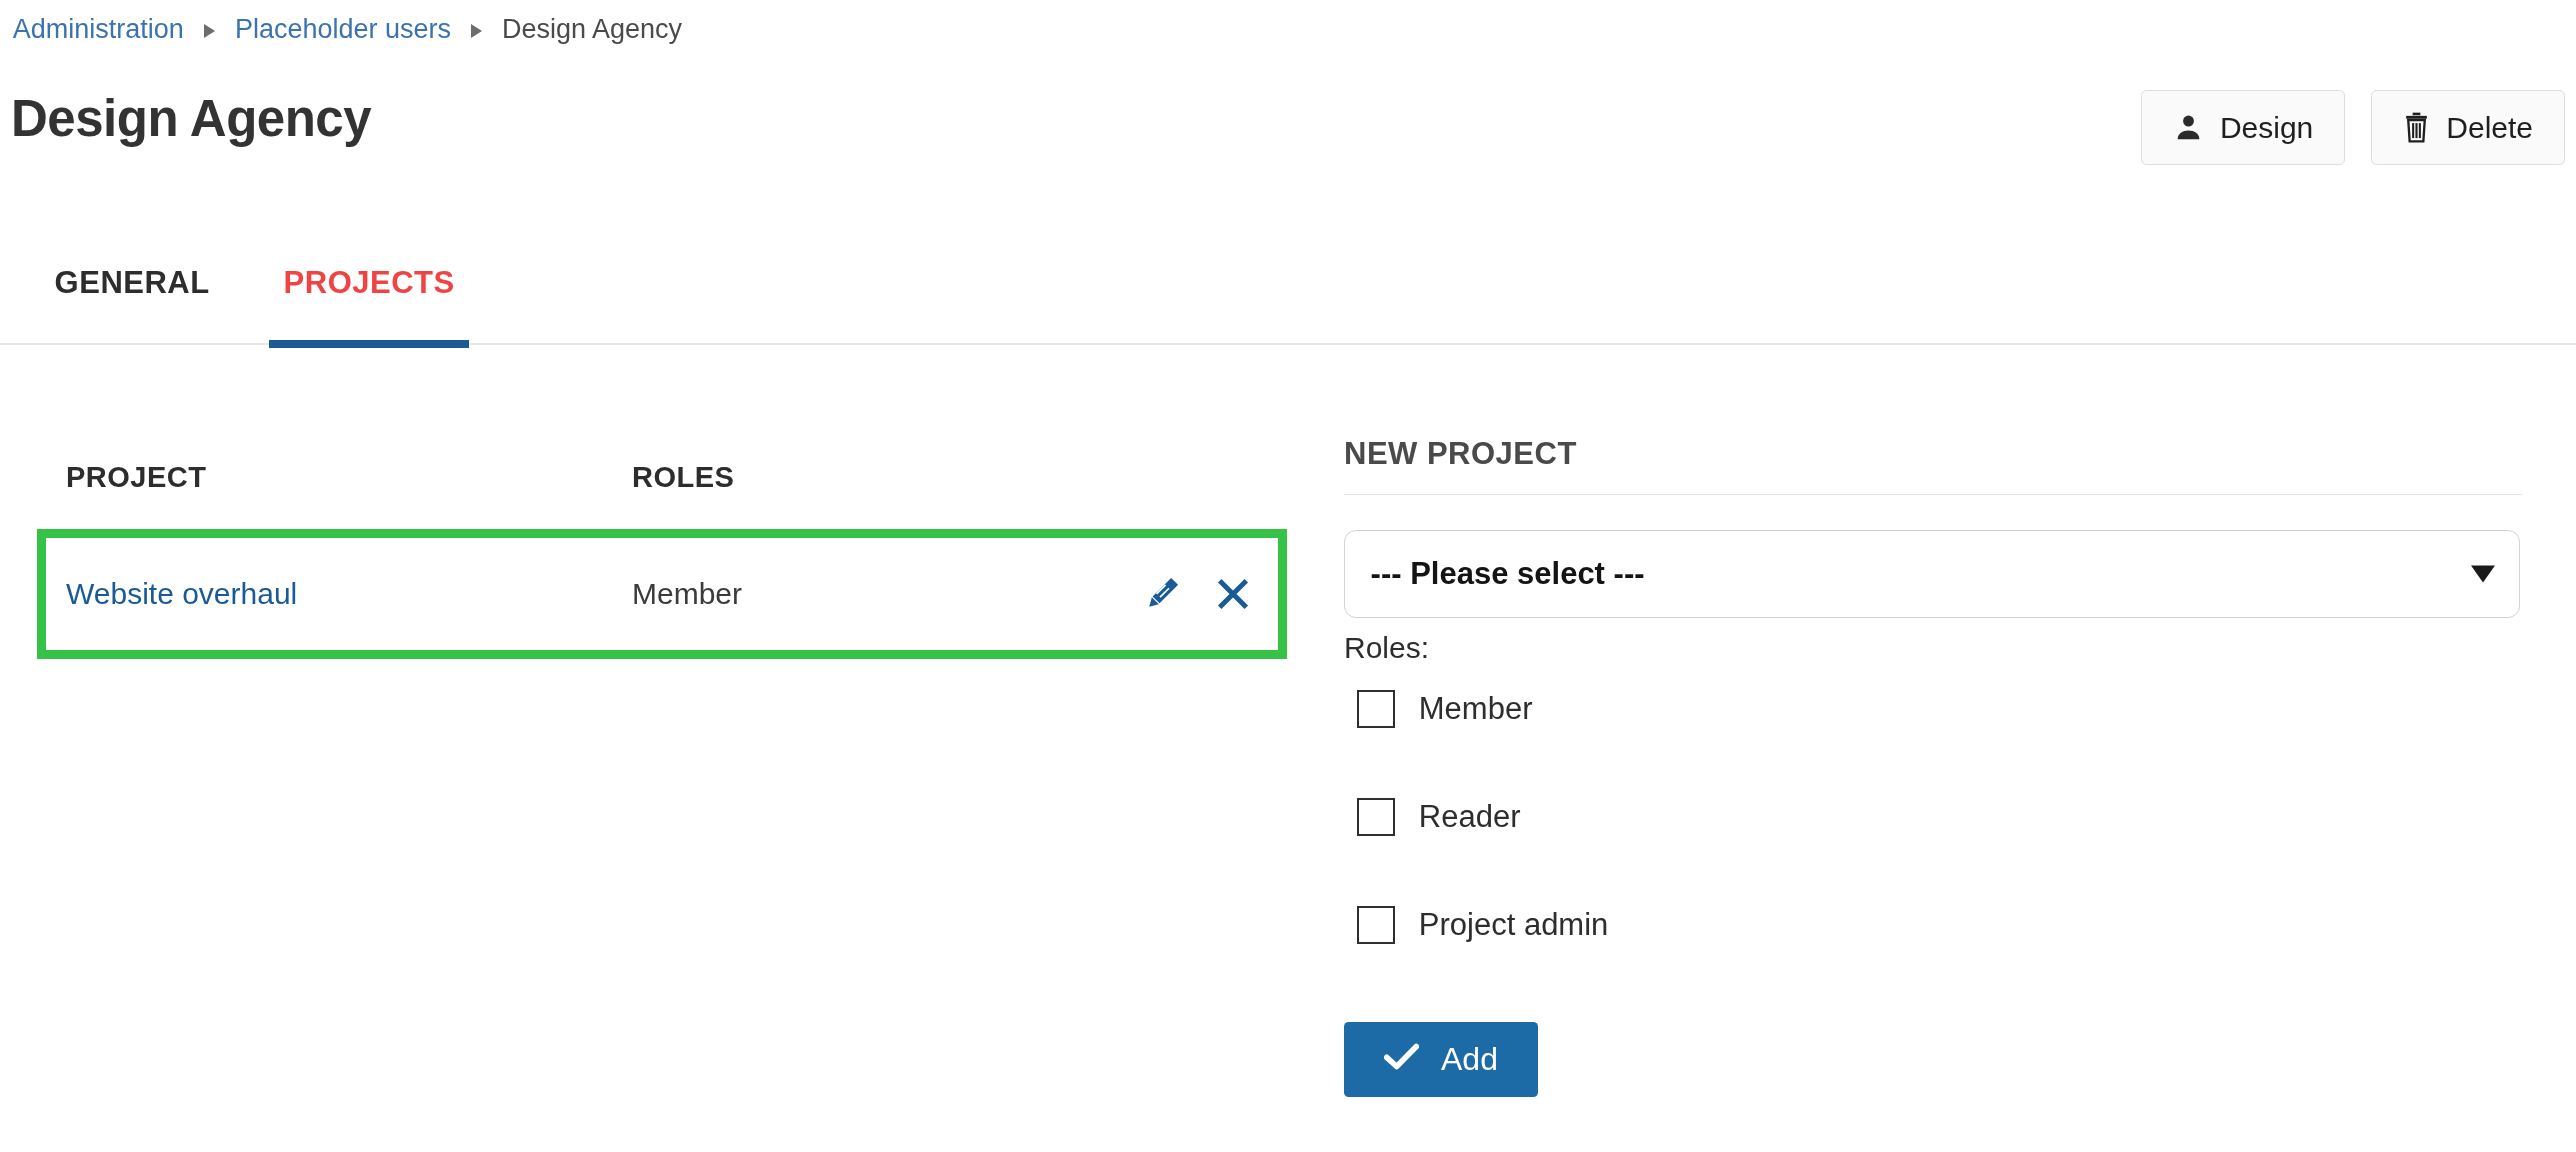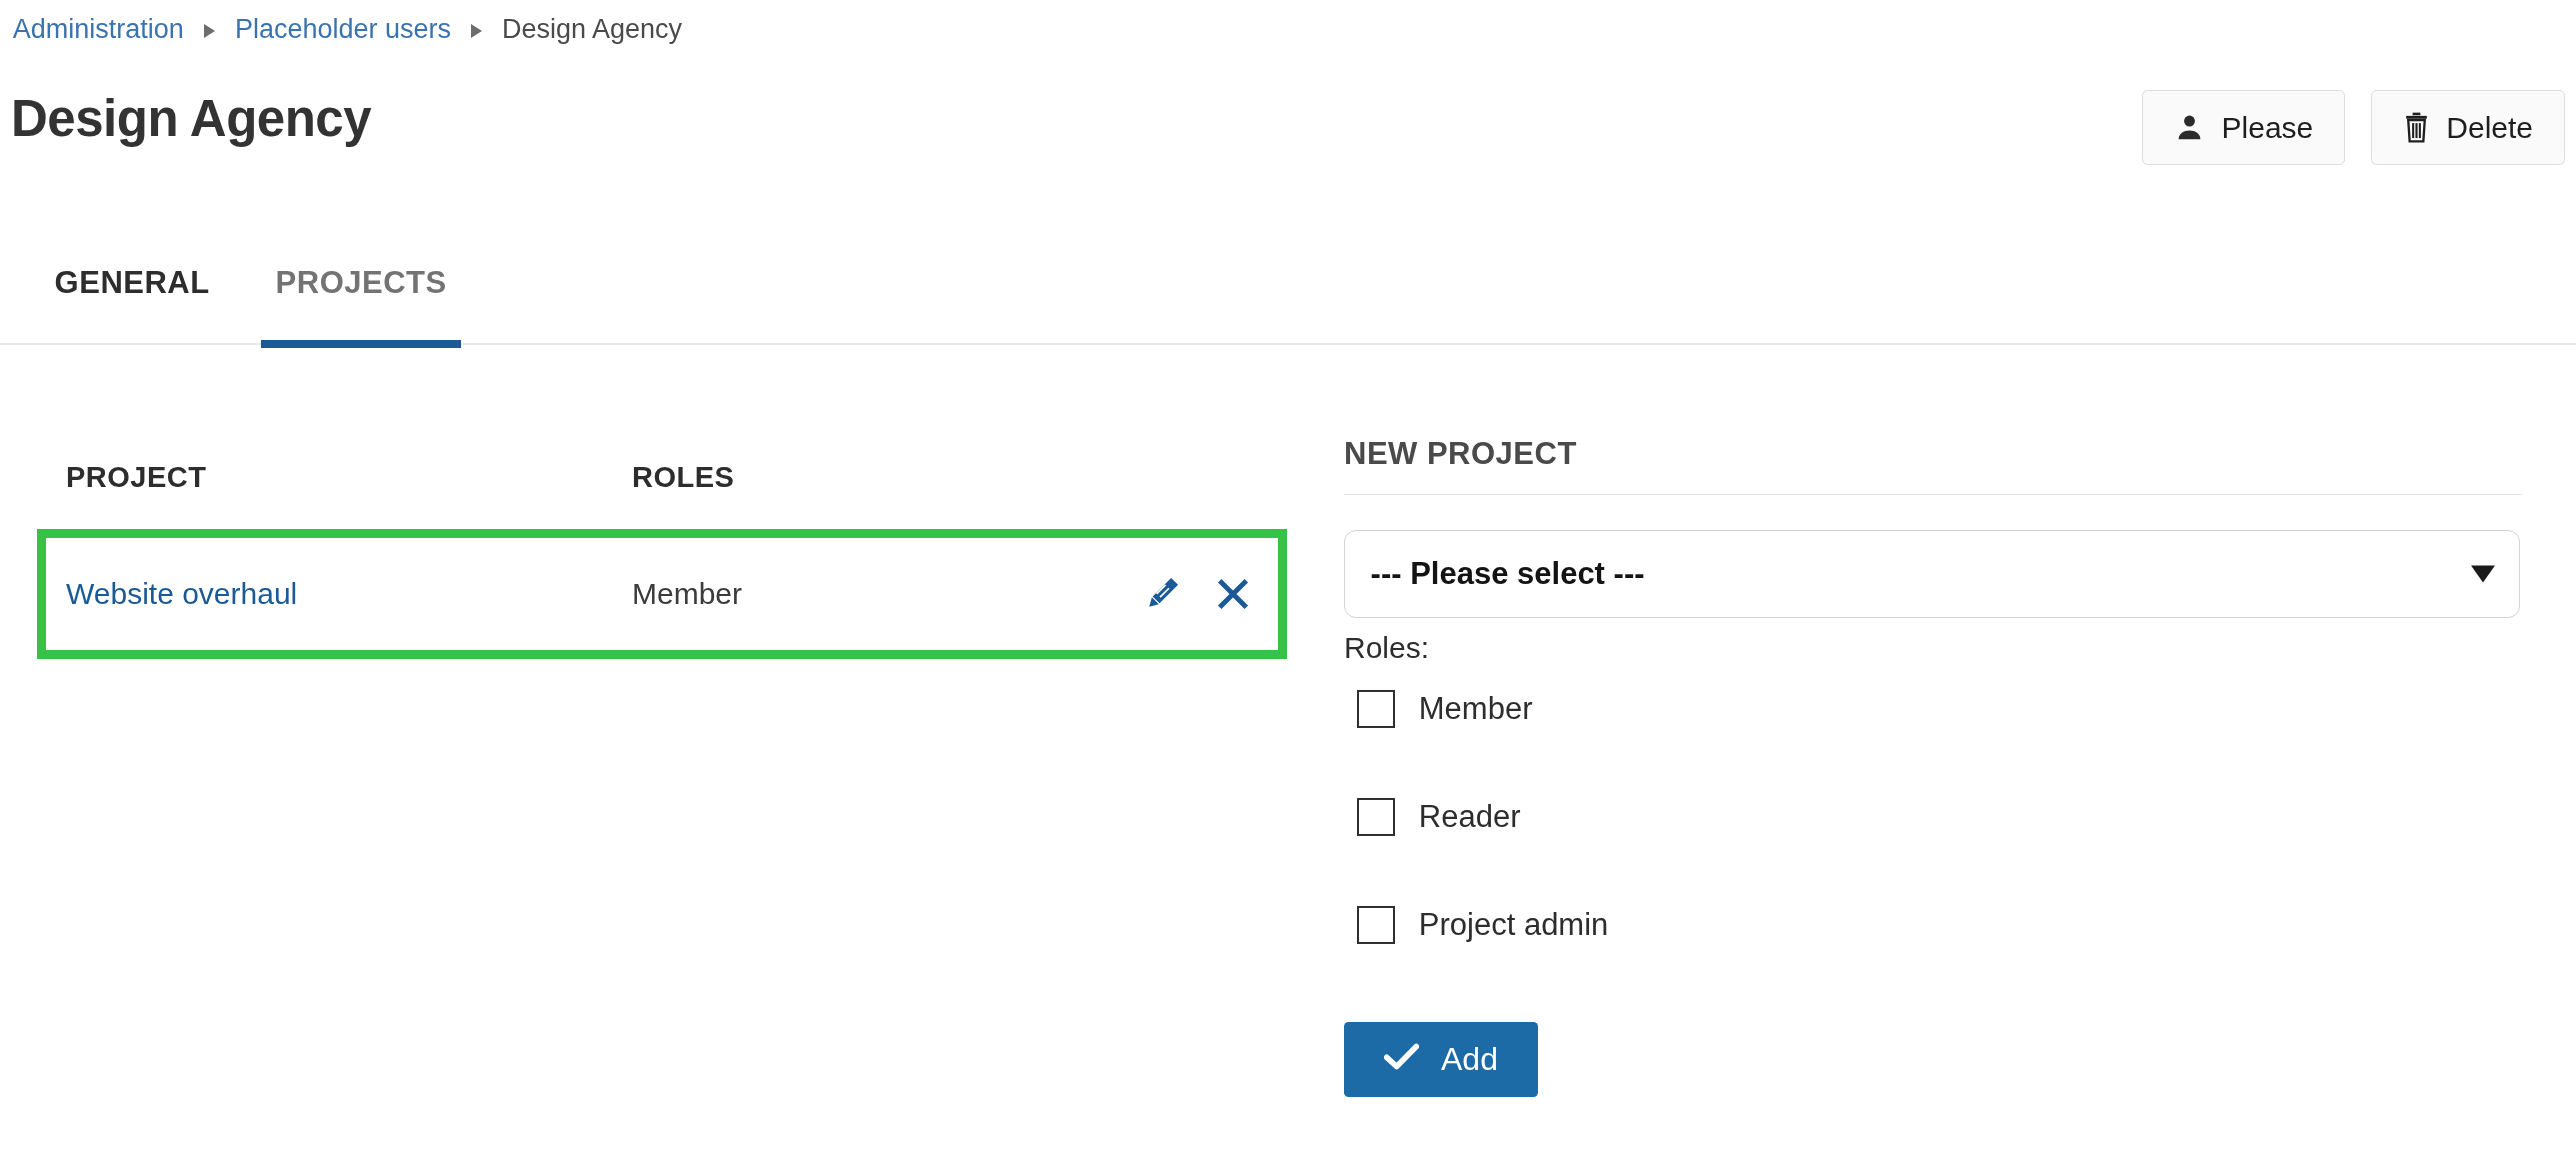--- a/index.html
+++ b/index.html
@@ -104,21 +104,21 @@
     padding: 0 14.6px;
     font-size: 31px;
     font-weight: bold;
     letter-spacing: 0.5px;
     cursor: pointer;
     background: transparent;
     border: none;
     font-family: "Liberation Sans", sans-serif;
   }
   .tab-general { left: 40px; color: #2d2d2d; }
-  .tab-projects { left: 261px; color: #737373; }
+  .tab-projects { left: 269px; color: #ef4444; }
   .tab.active::after {
     content: "";
     position: absolute;
     left: 0;
     right: 0;
     bottom: -2.7px;
     height: 8.2px;
     background: #1a5a96;
   }
 
@@ -290,21 +290,21 @@
 <h1 class="page-title">Design Agency</h1>
 
 <div class="header-actions">
   <button class="hbtn">
     <span>
       <svg width="31" height="31" viewBox="0 0 24 24" aria-hidden="true">
         <circle cx="12" cy="7" r="4.2" fill="#2b2b2b"></circle>
         <path d="M3.6 21c0-4.2 3.9-6.6 8.4-6.6s8.4 2.4 8.4 6.6z" fill="#2b2b2b"></path>
       </svg>
     </span>
-    <span>Please</span>
+    <span>Design</span>
   </button>
   <button class="hbtn">
     <span>
       <svg width="27" height="31" viewBox="0 0 20 24" aria-hidden="true">
         <rect x="7" y="0.5" width="6" height="2" fill="#1f1f1f"></rect>
         <rect x="2" y="3" width="16" height="2.2" fill="#1f1f1f"></rect>
         <path d="M3.6 6.2h12.8l-1.1 16.6H4.7z" fill="none" stroke="#1f1f1f" stroke-width="1.8"></path>
         <rect x="6.6" y="8.6" width="1.6" height="11.6" fill="#1f1f1f"></rect>
         <rect x="9.2" y="8.6" width="1.6" height="11.6" fill="#1f1f1f"></rect>
         <rect x="11.8" y="8.6" width="1.6" height="11.6" fill="#1f1f1f"></rect>

